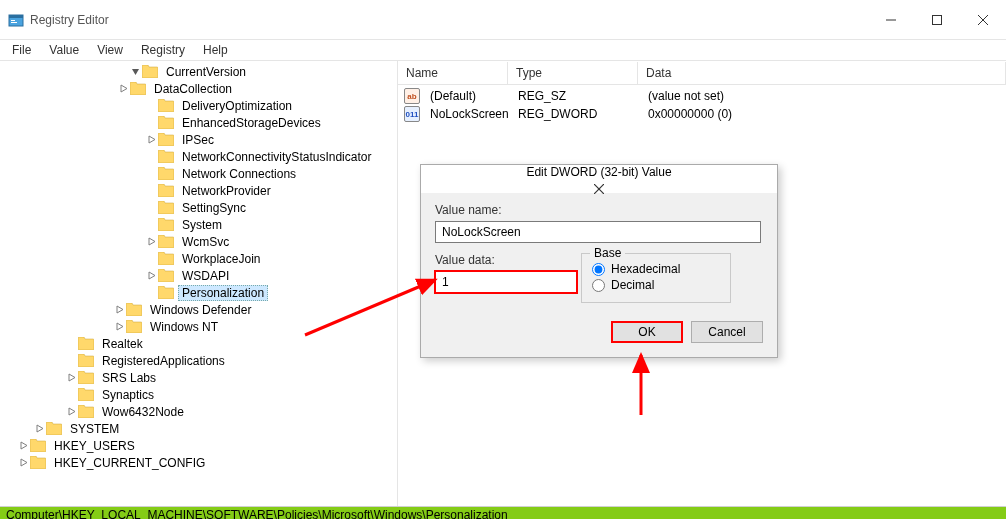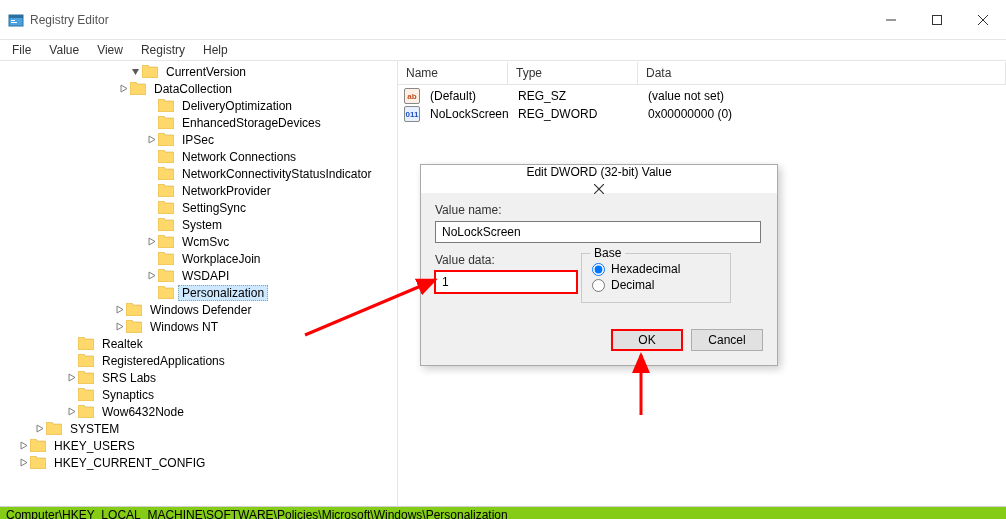--- a/index.html
+++ b/index.html
@@ -57,21 +57,21 @@
 .field-label { margin-bottom: 4px; color: #333; }
 .text-field { width: 326px; height: 22px; border: 1px solid #7a7a7a; background: #fff; padding: 2px 6px; font-size: 12px; font-family: inherit; }
 .row2 { display: flex; gap: 4px; margin-top: 10px; }
 .vd-col { }
 .vd-input { width: 142px; height: 22px; border: 1px solid #7a7a7a; background: #fff; padding: 2px 6px; font-size: 12px; font-family: inherit; }
 .vd-highlight { outline: 2px solid #f00; outline-offset: -1px; }
 .base-box { border: 1px solid #c9c9c9; padding: 6px 10px 8px; width: 150px; position: relative; }
 .base-title { position: absolute; top: -8px; left: 8px; background: #f0f0f0; padding: 0 4px; font-size: 12px; }
 .radio-row { display: flex; align-items: center; gap: 6px; margin: 2px 0; }
 .radio-row input { margin: 0; }
-.dialog-buttons { display: flex; justify-content: flex-end; gap: 8px; margin-top: 26px; }
+.dialog-buttons { display: flex; justify-content: flex-end; gap: 8px; margin-top: 18px; }
 .btn { min-width: 72px; height: 22px; border: 1px solid #adadad; background: #e1e1e1; font-size: 12px; font-family: inherit; }
 .btn.ok-hl { border: 2px solid #f00; }
 
 
 .arrow { position: absolute; pointer-events: none; }
 .arrow svg { overflow: visible; }
 
 </style>
 </head>
 <body>
@@ -168,30 +168,30 @@
           </span>
           <span class="label">IPSec</span>
         </div>
         <div class="tree-row" style="padding-left: 144px;">
           <span class="twisty blank">&nbsp;</span>
           <span class="folder-icon">
             <svg width="16" height="13" viewBox="0 0 16 13">
               <path d="M0 2 L0 12 Q0 13 1 13 L15 13 Q16 13 16 12 L16 3 Q16 2 15 2 L7 2 L6 0 L1 0 Q0 0 0 1 Z" fill="#ffd86b" stroke="#caa333" stroke-width="0.5"></path>
             </svg>
           </span>
+          <span class="label">NetworkConnectivityStatusIndicator</span>
+        </div>
+        <div class="tree-row" style="padding-left: 144px;">
+          <span class="twisty blank">&nbsp;</span>
+          <span class="folder-icon">
+            <svg width="16" height="13" viewBox="0 0 16 13">
+              <path d="M0 2 L0 12 Q0 13 1 13 L15 13 Q16 13 16 12 L16 3 Q16 2 15 2 L7 2 L6 0 L1 0 Q0 0 0 1 Z" fill="#ffd86b" stroke="#caa333" stroke-width="0.5"></path>
+            </svg>
+          </span>
           <span class="label">Network Connections</span>
-        </div>
-        <div class="tree-row" style="padding-left: 144px;">
-          <span class="twisty blank">&nbsp;</span>
-          <span class="folder-icon">
-            <svg width="16" height="13" viewBox="0 0 16 13">
-              <path d="M0 2 L0 12 Q0 13 1 13 L15 13 Q16 13 16 12 L16 3 Q16 2 15 2 L7 2 L6 0 L1 0 Q0 0 0 1 Z" fill="#ffd86b" stroke="#caa333" stroke-width="0.5"></path>
-            </svg>
-          </span>
-          <span class="label">NetworkConnectivityStatusIndicator</span>
         </div>
         <div class="tree-row" style="padding-left: 144px;">
           <span class="twisty blank">&nbsp;</span>
           <span class="folder-icon">
             <svg width="16" height="13" viewBox="0 0 16 13">
               <path d="M0 2 L0 12 Q0 13 1 13 L15 13 Q16 13 16 12 L16 3 Q16 2 15 2 L7 2 L6 0 L1 0 Q0 0 0 1 Z" fill="#ffd86b" stroke="#caa333" stroke-width="0.5"></path>
             </svg>
           </span>
           <span class="label">NetworkProvider</span>
         </div>

